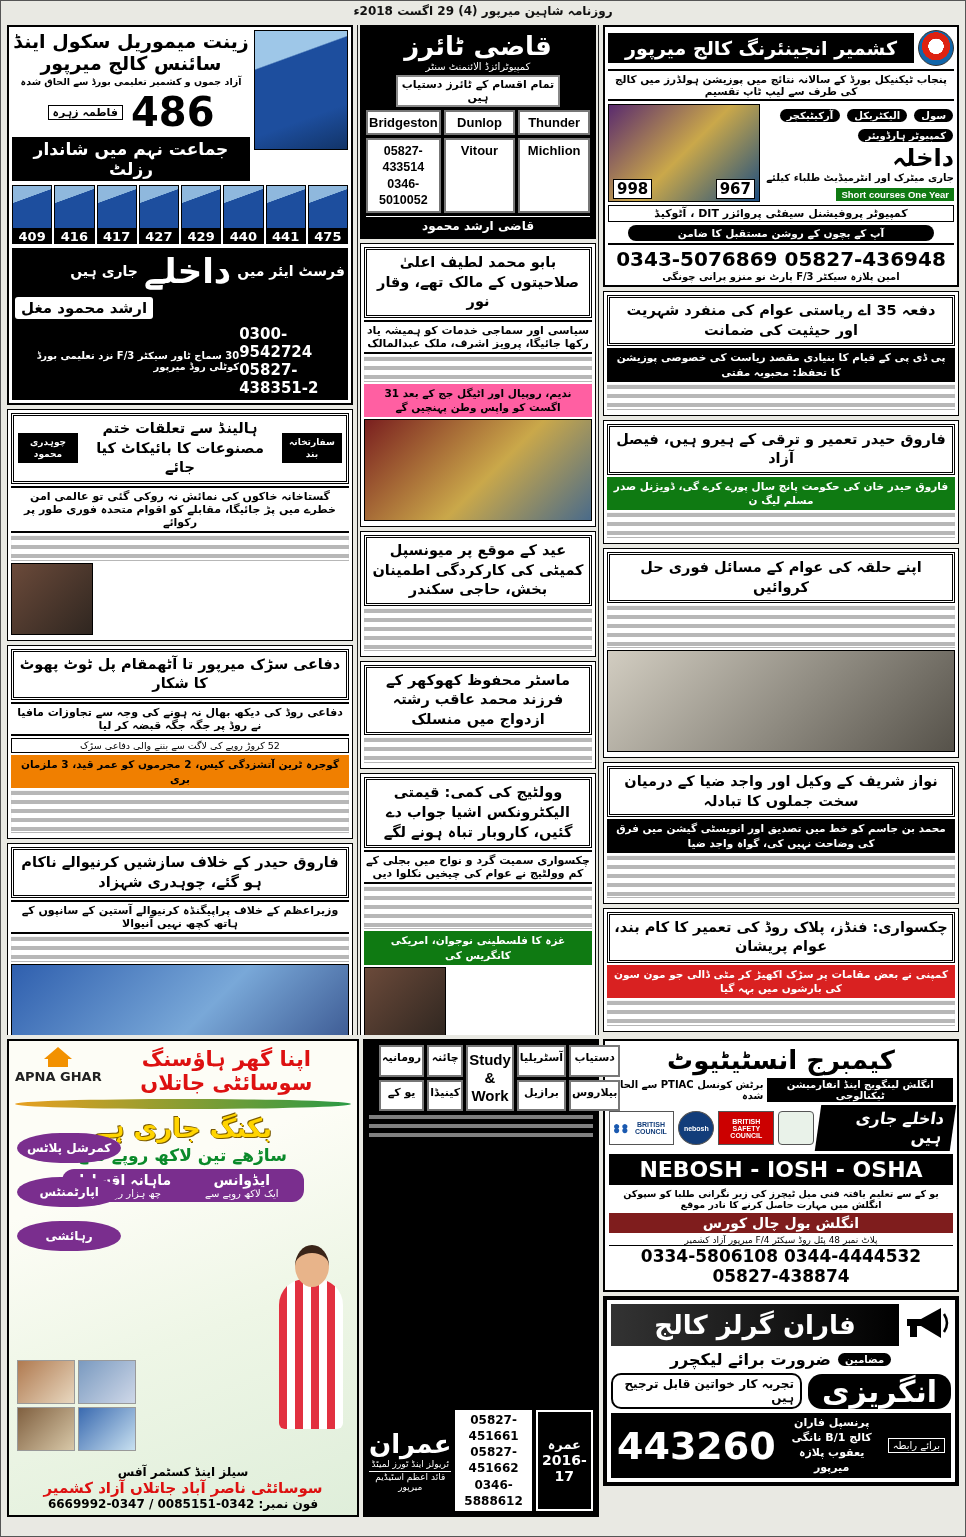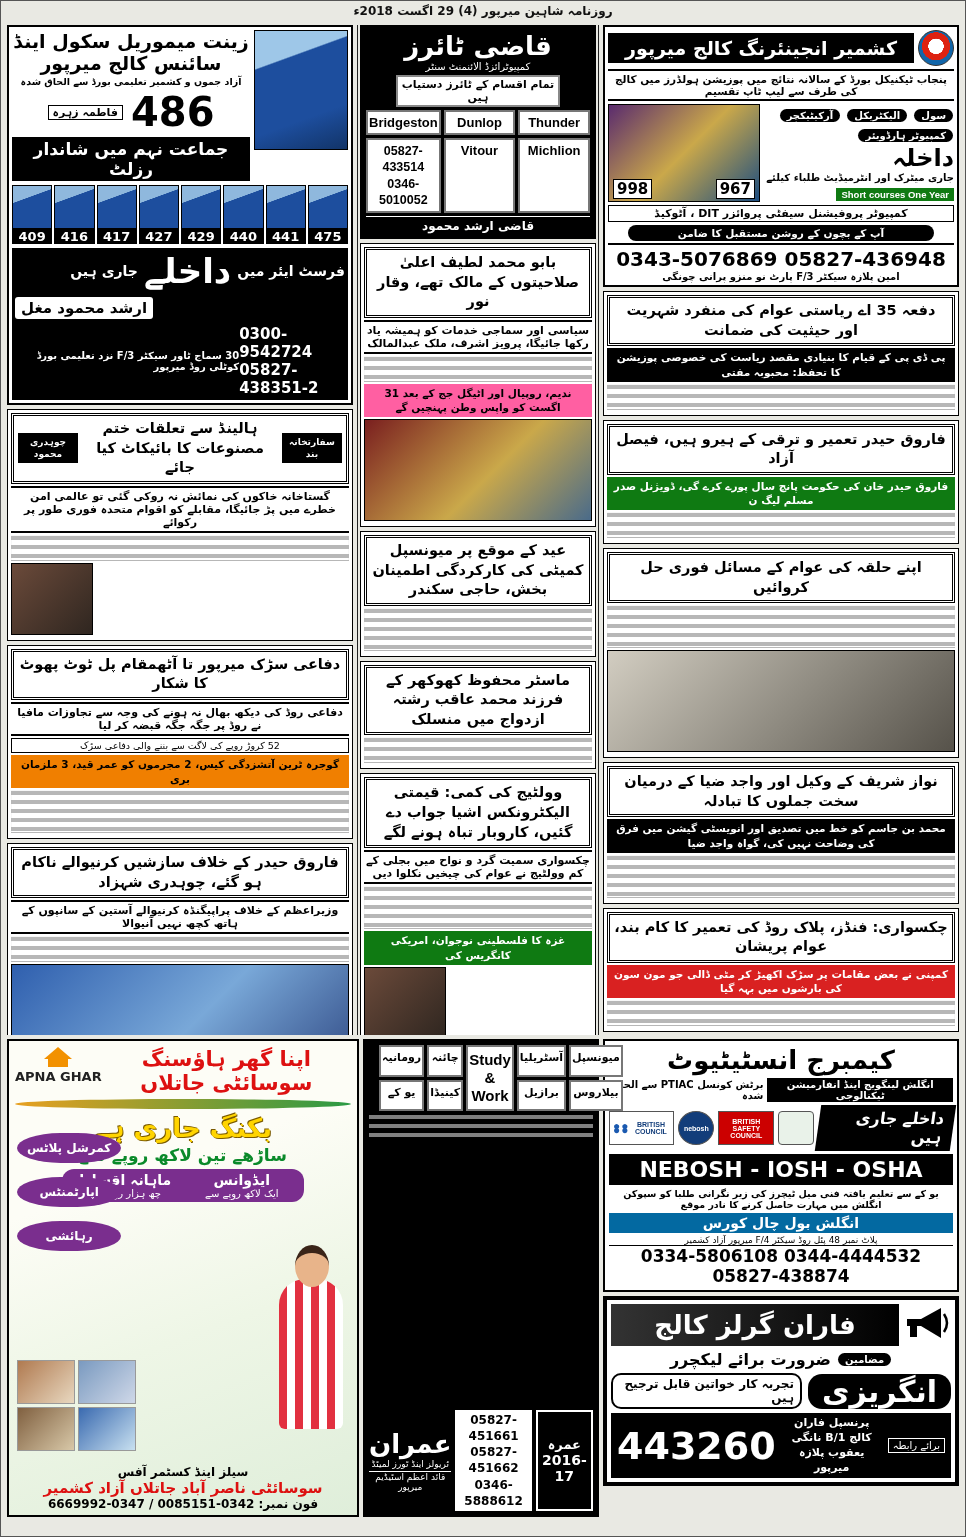--- a/index.html
+++ b/index.html
@@ -106,21 +106,21 @@
   .camb-row{display:flex;align-items:center;justify-content:space-between;gap:4px;margin:3px 0;}
   .camb-adm{background:#000;color:#fff;font-size:16px;font-weight:bold;padding:4px 10px;transform:skewX(-8deg);}
   .badge{height:30px;display:flex;align-items:center;justify-content:center;font-size:7px;font-weight:bold;border:1px solid #555;padding:1px 3px;text-align:center;}
   .badge.seal{width:30px;border-radius:4px;background:#e9f2e9;color:#0a5a0a;}
   .badge.bsc{background:#c00;color:#fff;width:52px;}
   .badge.neb{background:#123d7a;color:#fff;border-radius:50%;width:30px;}
   .badge.bc{background:#fff;color:#123d7a;width:62px;}
   .bc-dots{letter-spacing:1px;color:#1b5ab0;font-size:12px;line-height:4px;}
   .camb-nebosh{background:#000;color:#fff;font-weight:bold;font-size:22px;text-align:center;padding:3px;direction:ltr;}
   .camb-note{font-size:9.5px;font-weight:bold;text-align:center;margin:3px 0;}
-  .camb-course2{background:#0369a1;color:#fff;font-weight:bold;font-size:14px;text-align:center;padding:2px;}
+  .camb-course2{background:#7f1d1d;color:#fff;font-weight:bold;font-size:14px;text-align:center;padding:2px;}
   .camb-addr{font-size:9px;text-align:center;margin-top:2px;}
   .camb-phones{font-size:17px;font-weight:bold;text-align:center;direction:ltr;border-top:1px solid #000;}
 
   
   .faran{padding:4px;border:4px solid #000;}
   .faran-toprow{display:flex;align-items:center;gap:6px;}
   .faran-title{flex:1;background:linear-gradient(90deg,#333,#000);color:#fff;font-size:26px;font-weight:bold;text-align:center;padding:6px 2px;}
   .mega{flex:0 0 auto;}
   .faran-need{display:flex;align-items:center;gap:6px;margin:4px 0;justify-content:center;}
   .faran-need .txt{font-size:16px;font-weight:bold;}
@@ -431,21 +431,21 @@
         </div>
       </div>
 
       <div class="b-mid">
         <div class="ad sw">
           <div class="sw-grid">
             <div class="sw-cell">رومانیہ</div>
             <div class="sw-cell">چائنہ</div>
             <div class="sw-cell sw-center latin">Study &amp; Work</div>
             <div class="sw-cell">آسٹریلیا</div>
-            <div class="sw-cell">میونسپل</div>
+            <div class="sw-cell">دستیاب</div>
             <div class="sw-cell">یو کے</div>
             <div class="sw-cell">کینیڈا</div>
             <div class="sw-cell">برازیل</div>
             <div class="sw-cell">بیلاروس</div>
           </div>
           <div class="sw-stripe"></div>
           <div class="imran-row">
             <div class="umrah">
               <span>عمرہ</span>
               <span class="um-yr">2016-17</span>

